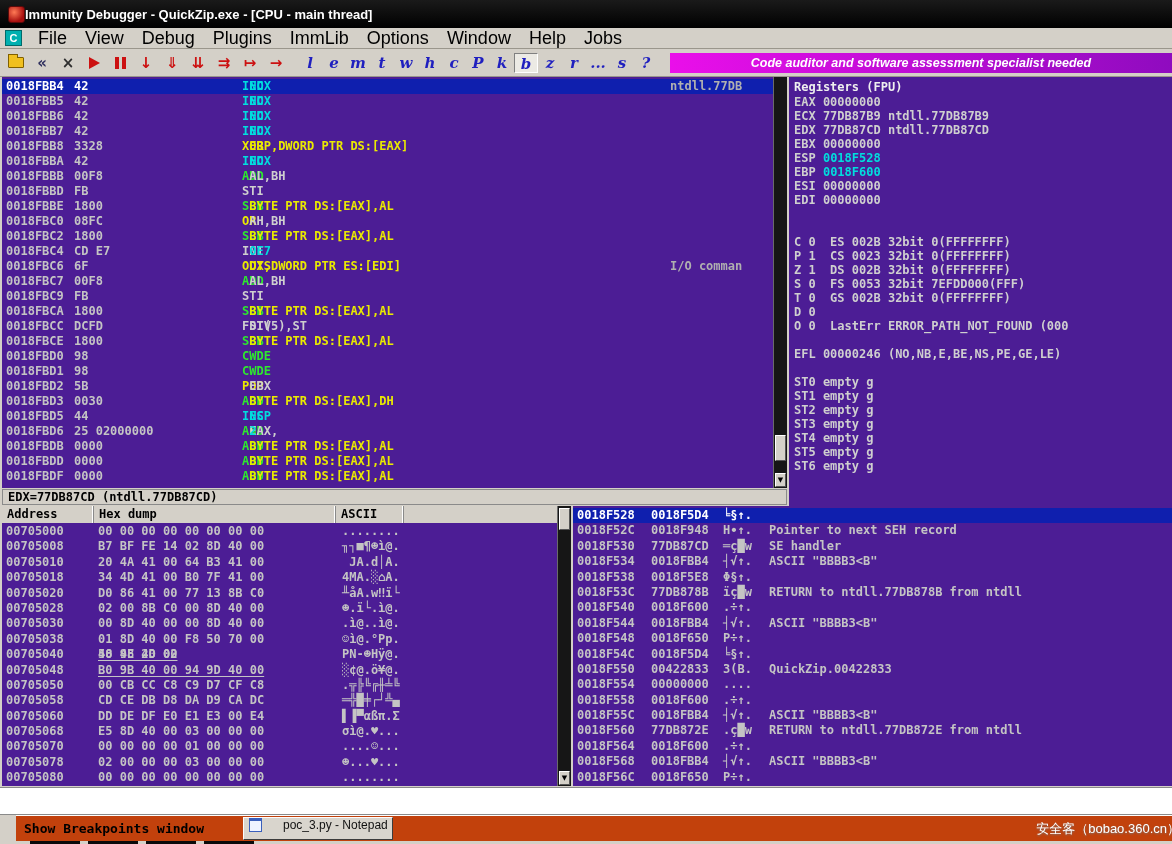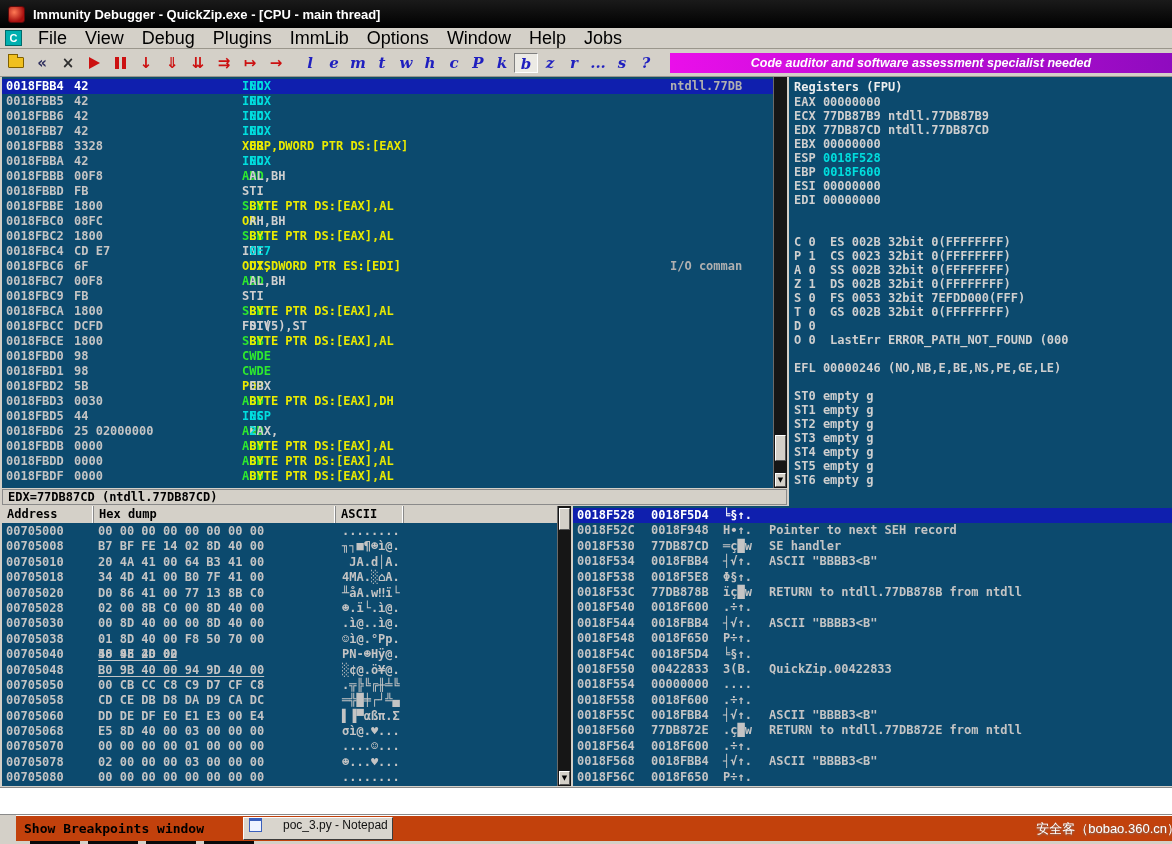--- a/index.html
+++ b/index.html
@@ -1,20 +1,20 @@
 <!DOCTYPE html>
 <html><head>
 <meta charset="utf-8">
 <style>
   *{margin:0;padding:0;box-sizing:border-box}
   html,body{width:1172px;height:844px;overflow:hidden}
   body{position:relative;background:#d4d0c8;font-family:"Liberation Sans",sans-serif}
 
   
-  .titlebar{position:absolute;left:0;top:0;width:1172px;height:28px;background:linear-gradient(#1a1a1a,#000);display:flex;align-items:center;gap:8px;padding-left:8px}
+  .titlebar{position:absolute;left:0;top:0;width:1172px;height:28px;background:linear-gradient(#1a1a1a,#000);display:flex;align-items:center;padding-left:8px}
   .app-icon{width:17px;height:17px;border-radius:3px;background:radial-gradient(circle at 35% 35%,#ff7a55,#a80f0f 70%);border:1px solid #5a0a0a;flex:0 0 auto}
   .wtitle{color:#fff;font-size:13px;font-weight:bold;white-space:nowrap}
 
   
   .menubar{position:absolute;left:0;top:28px;width:1172px;height:21px;background:#d4d0c8;border-bottom:1px solid #9a968c;display:flex;align-items:center}
   .cpu-icon{width:17px;height:16px;background:#00b0b0;border:1px solid #006a6a;color:#fff;font-size:11px;font-weight:bold;text-align:center;line-height:14px;margin:0 7px 0 5px}
   .menu-items{display:flex;align-items:center;height:100%}
   .menu-item{padding:3px 9px;font-size:18px;color:#000;cursor:default}
 
   
@@ -25,21 +25,21 @@
   .folder:before{content:"";position:absolute;top:-4px;left:-1px;width:8px;height:3px;background:#f0c020;border:1px solid #806000;border-bottom:none}
   .playshape{width:0;height:0;border-left:11px solid #cc1111;border-top:6px solid transparent;border-bottom:6px solid transparent}
   .pauseshape{width:11px;height:12px;border-left:4px solid #cc1111;border-right:4px solid #cc1111}
   .tb-letters{display:flex;align-items:center;margin-left:10px}
   .letter{min-width:24px;height:20px;text-align:center;line-height:20px;color:#1f1fbf;font-family:"DejaVu Serif",serif;font-style:italic;font-weight:bold;font-size:15px}
   .letter.active{background:#eceae4;border:1px solid;border-color:#808080 #ffffff #ffffff #808080}
   .banner{flex:1;height:20px;margin:0 0 0 12px;background:linear-gradient(90deg,#ea0fea,#8f0bbf);display:flex;align-items:center;justify-content:center}
   .banner span{color:#fff;font-style:italic;font-weight:bold;font-size:12.5px;white-space:nowrap}
 
   
-  .pane{position:absolute;background:#0c4a6e;overflow:hidden;font-family:"DejaVu Sans Mono",monospace;font-weight:bold;font-size:12px}
+  .pane{position:absolute;background:#4c1d95;overflow:hidden;font-family:"DejaVu Sans Mono",monospace;font-weight:bold;font-size:12px}
   .cw{color:#cfcfcf}.cg{color:#2ee82e}.cy{color:#eaea00}.cc{color:#00dede}
 
   
   .disasm{left:2px;top:77px;width:771px;height:411px;padding-top:2px}
   .drow{position:relative;height:15px;line-height:15px;white-space:pre}
   .drow.sel{background:#0f1fae}
   .drow span{position:absolute;top:0}
   .da{left:4px;color:#c4c4c4}.db{left:72px;color:#c4c4c4}.di{left:240px}.dcm{left:668px;color:#b0b0b0}
   .drow.sel .da,.drow.sel .db{color:#fff}
 
@@ -212,21 +212,20 @@
       <div class="rline"><span class="cw">EDX 77DB87CD ntdll.77DB87CD</span></div>
       <div class="rline"><span class="cw">EBX 00000000</span></div>
       <div class="rline"><span class="cw">ESP </span><span class="cc">0018F528</span></div>
       <div class="rline"><span class="cw">EBP </span><span class="cc">0018F600</span></div>
       <div class="rline"><span class="cw">ESI 00000000</span></div>
       <div class="rline"><span class="cw">EDI 00000000</span></div>
       <div class="rline"><span class="cw"></span></div>
       <div class="rline"><span class="cw"></span></div>
       <div class="rline"><span class="cw">C 0  ES 002B 32bit 0(FFFFFFFF)</span></div>
       <div class="rline"><span class="cw">P 1  CS 0023 32bit 0(FFFFFFFF)</span></div>
-      <div class="rline"><span class="cw">A 0  SS 002B 32bit 0(FFFFFFFF)</span></div>
       <div class="rline"><span class="cw">Z 1  DS 002B 32bit 0(FFFFFFFF)</span></div>
       <div class="rline"><span class="cw">S 0  FS 0053 32bit 7EFDD000(FFF)</span></div>
       <div class="rline"><span class="cw">T 0  GS 002B 32bit 0(FFFFFFFF)</span></div>
       <div class="rline"><span class="cw">D 0</span></div>
       <div class="rline"><span class="cw">O 0  LastErr ERROR_PATH_NOT_FOUND (000</span></div>
       <div class="rline"><span class="cw"></span></div>
       <div class="rline"><span class="cw">EFL 00000246 (NO,NB,E,BE,NS,PE,GE,LE)</span></div>
       <div class="rline"><span class="cw"></span></div>
       <div class="rline"><span class="cw">ST0 empty g</span></div>
       <div class="rline"><span class="cw">ST1 empty g</span></div>

